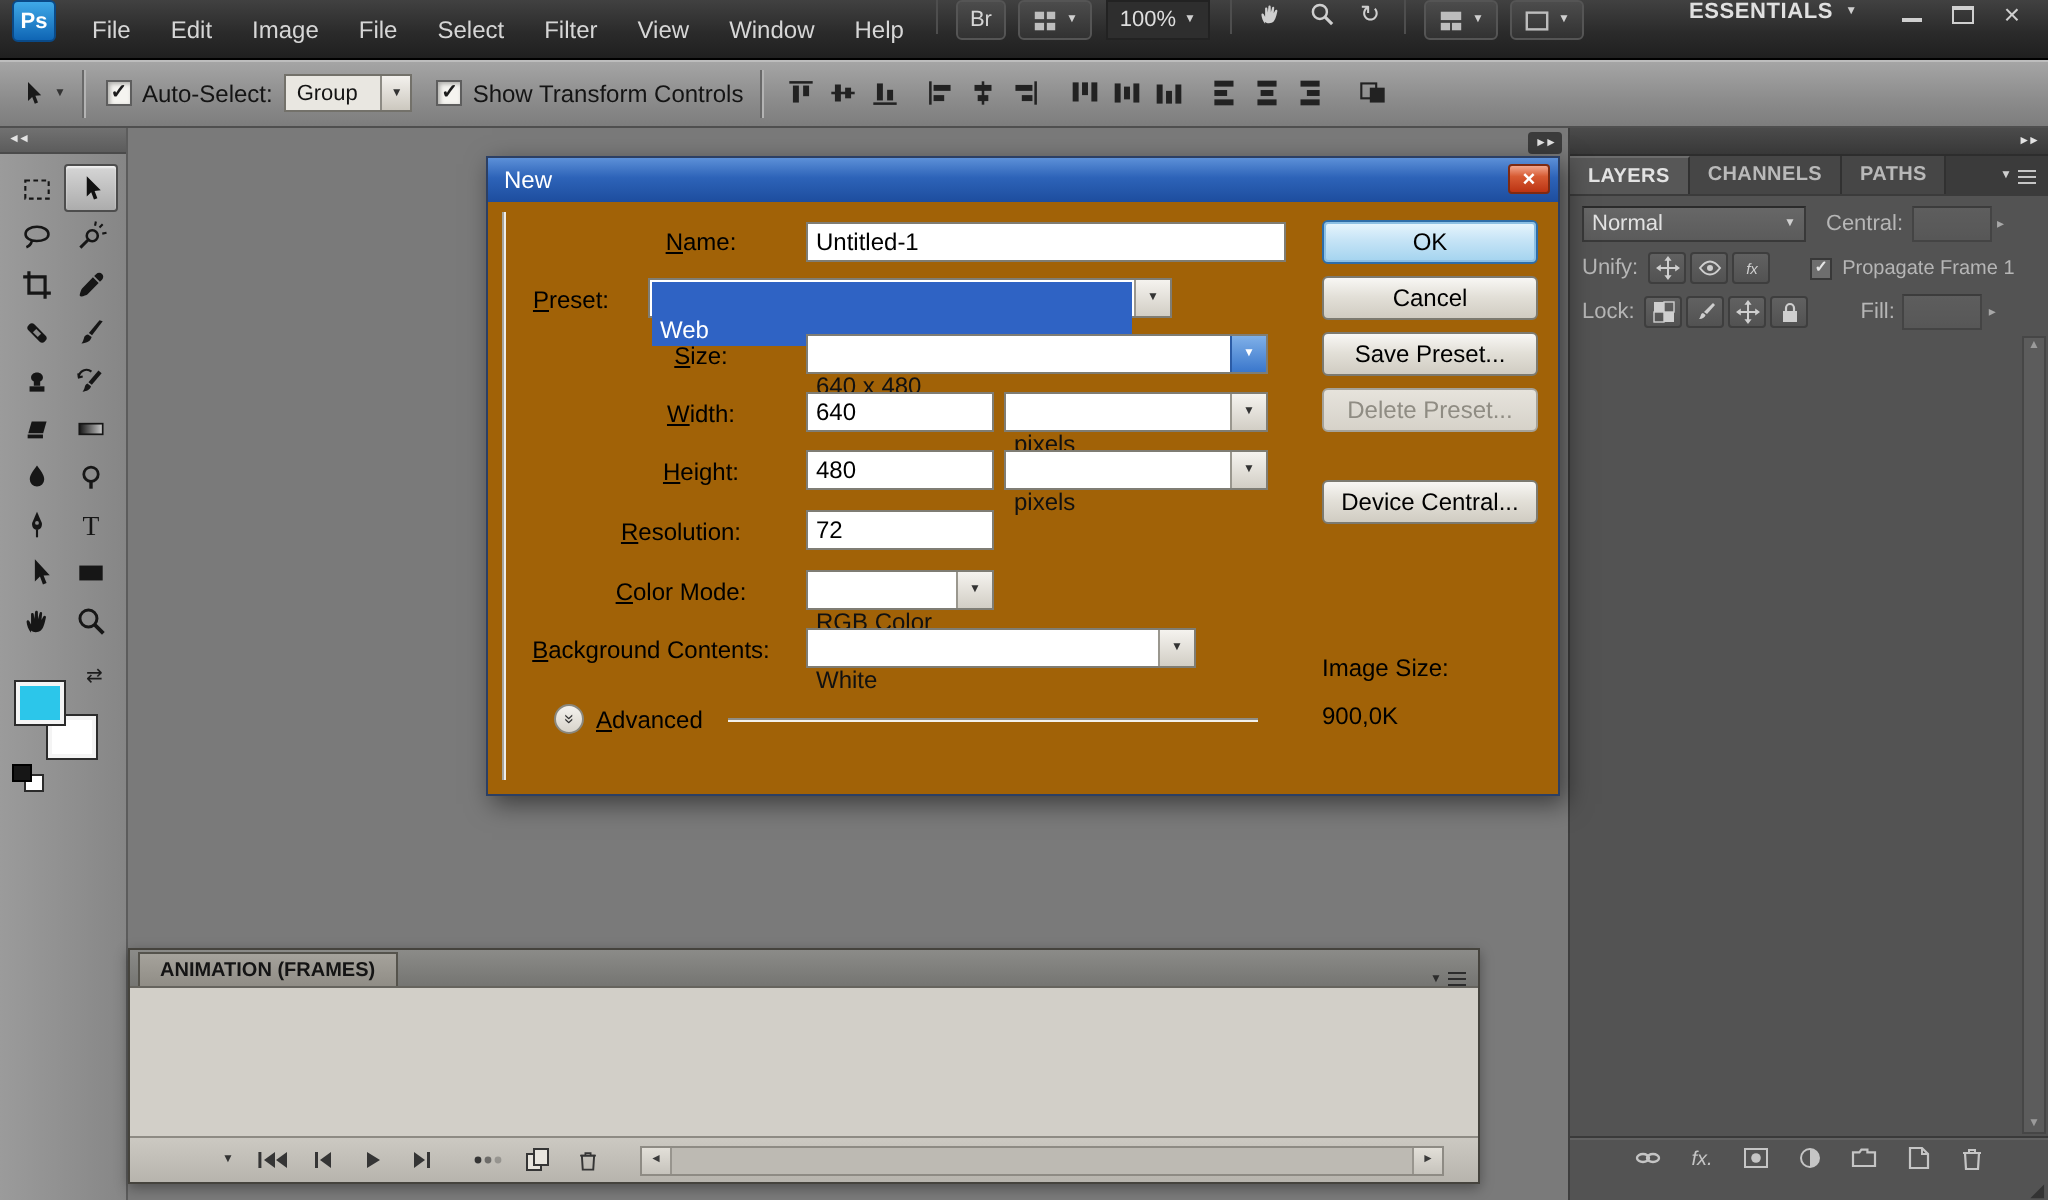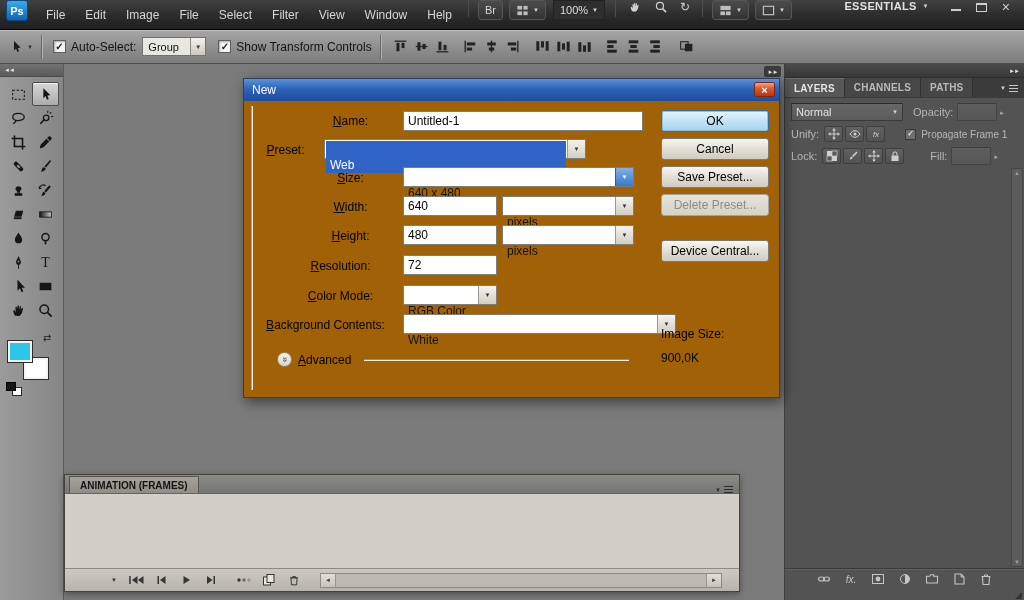--- a/index.html
+++ b/index.html
@@ -528,21 +528,21 @@
 
     <div class="d-label" style="left:38px;top:207px;width:117px">Color Mode:</div>
     <div class="d-combo" style="left:159px;top:206px;width:94px">
       <span class="cval">RGB Color</span>
       <span class="carr">
           <span class="dd-dark">▼</span>
         </span>
     </div>
 
     <div class="d-label" style="left:8px;top:236px;width:147px">Background Contents:</div>
-    <div class="d-combo" style="left:159px;top:235px;width:273px">
+    <div class="d-combo" style="left:159px;top:235px;width:195px">
       <span class="cval">White</span>
       <span class="carr">
           <span class="dd-dark">▼</span>
         </span>
     </div>
 
     <div class="d-center" style="left:417px;top:248px">Image Size:</div>
     <div class="d-center" style="left:417px;top:272px">900,0K</div>
 
     <span class="adv-btn">
@@ -564,21 +564,21 @@
         <span class="dd">▼</span>
         <span class="menu-lines"></span>
       </span>
     </div>
 
     <div class="lp-row" style="top:38px;height:20px;padding-left:6px">
       <span class="dfield" style="width:112px;justify-content:space-between">
         <span>Normal</span>
         <span class="dd">▼</span>
       </span>
-      <span style="margin-left:10px">Opacity:</span>
+      <span style="margin-left:10px">Central:</span>
       <span class="dfield" style="width:40px;margin-left:4px;opacity:.55"></span>
       <span class="dspin">▸</span>
     </div>
 
     <div class="lp-row" style="top:61px;height:18px;padding-left:6px">
       <span>Unify:</span>
       <span class="licon" style="margin-left:5px">
           <svg width="12" height="12" viewBox="0 0 12 12">
             <path d="M6 1v10M1 6h10" stroke="#cfcfcf"></path>
             <path d="M6 0l1.8 2.4H4.2zM6 12l1.8-2.4H4.2zM0 6l2.4-1.8v3.6zM12 6l-2.4-1.8v3.6z" fill="#cfcfcf"></path>

